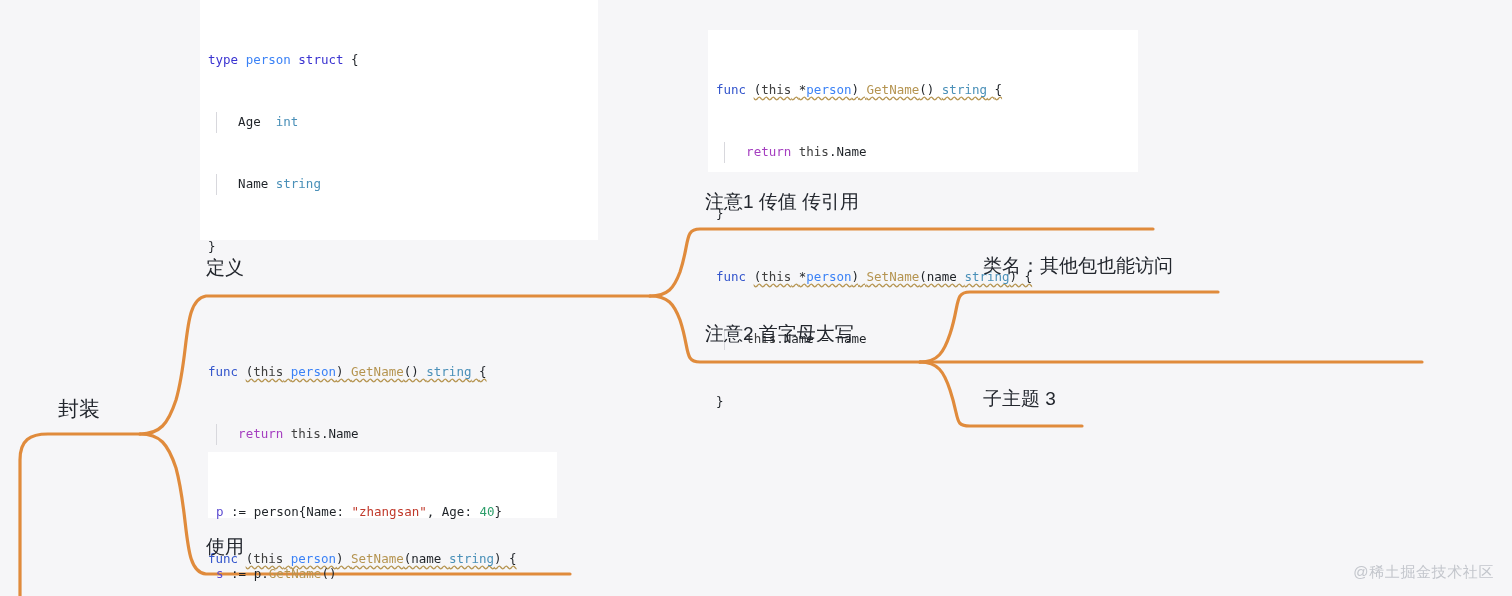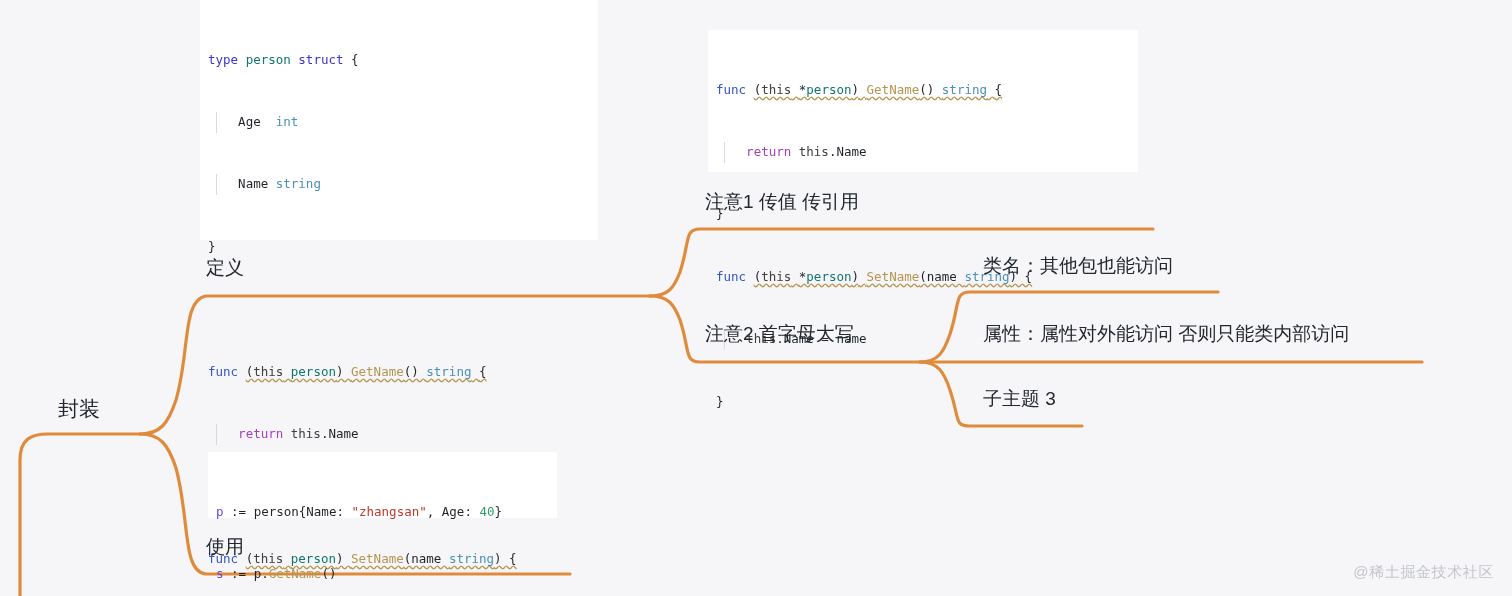--- a/index.html
+++ b/index.html
@@ -45,21 +45,21 @@
     left: 8px;
     top: 0;
     bottom: 0;
     width: 1px;
     background: #d8d8dd;
   }
 
   
   .t-kw      { color: #3a33d1; text-align: center; }
   .t-func    { color: #3355cc; }
-  .t-type    { color: #0f766e; }
+  .t-type    { color: #3b82f6; }
   .t-builtin { color: #4a90b8; }
   .t-name    { color: #b59450; margin-top: 28px; }
   .t-ret     { color: #a53fc0; }
   .t-this    { color: #404040; }
   .t-str     { color: #c0392b; }
   .t-num     { color: #2e9e6b; }
   .t-var     { color: #5b4ad1; }
   .t-plain   { color: #1f2328; }
   .squig {
     text-decoration: underline wavy #b59450;
@@ -151,19 +151,18 @@
   <div class="topic topic-l1" style="left:206px; top:258px;">定义</div>
 
   <div class="topic topic-l1" style="left:206px; top:537px;">使用</div>
 
   <div class="topic topic-l1" style="left:705px; top:192px;">注意1 传值 传引用</div>
 
   <div class="topic topic-l1" style="left:705px; top:324px;">注意2 首字母大写</div>
 
   <div class="topic topic-l2" style="left:983px; top:256px;">类名：其他包也能访问</div>
 
-  <div class="topic topic-l2" style="left:983px; top:324px;">属性：属性对外能访问 否则只能类内部访问</div>
 
   <div class="topic topic-l2" style="left:983px; top:389px;">子主题 3</div>
 
   <div id="watermark">@稀土掘金技术社区</div>
 
 </div>
 
 </body></html>

